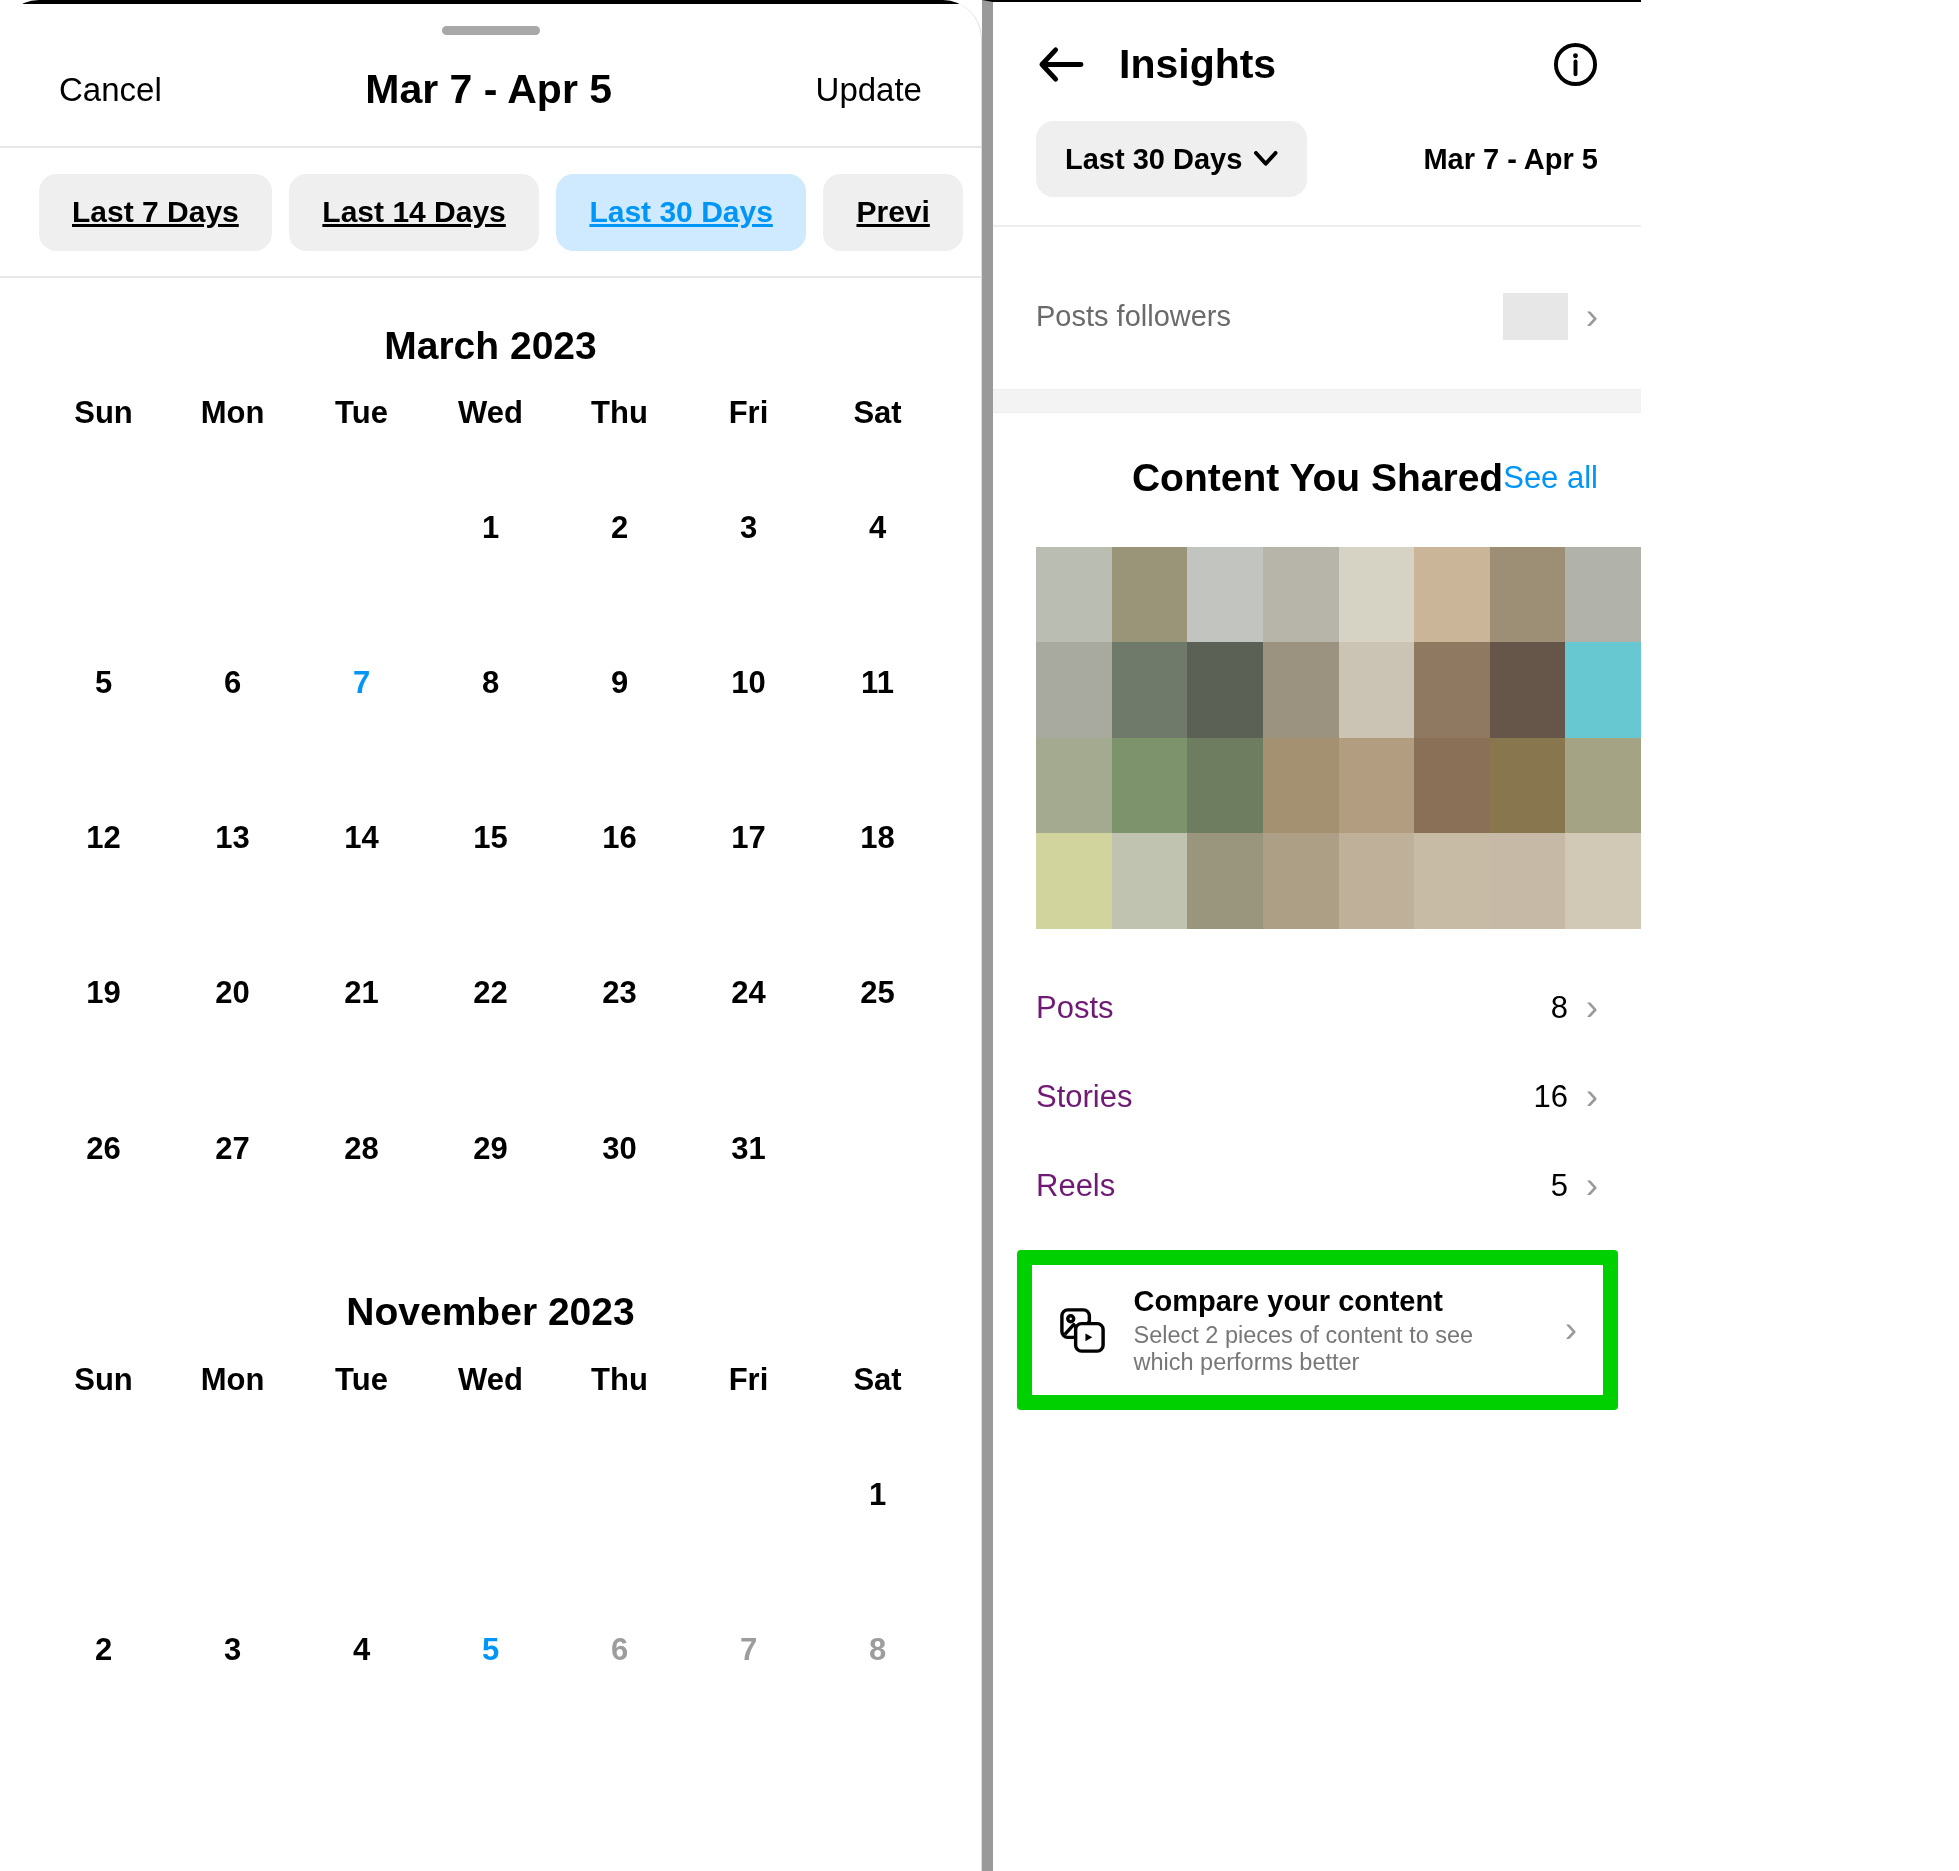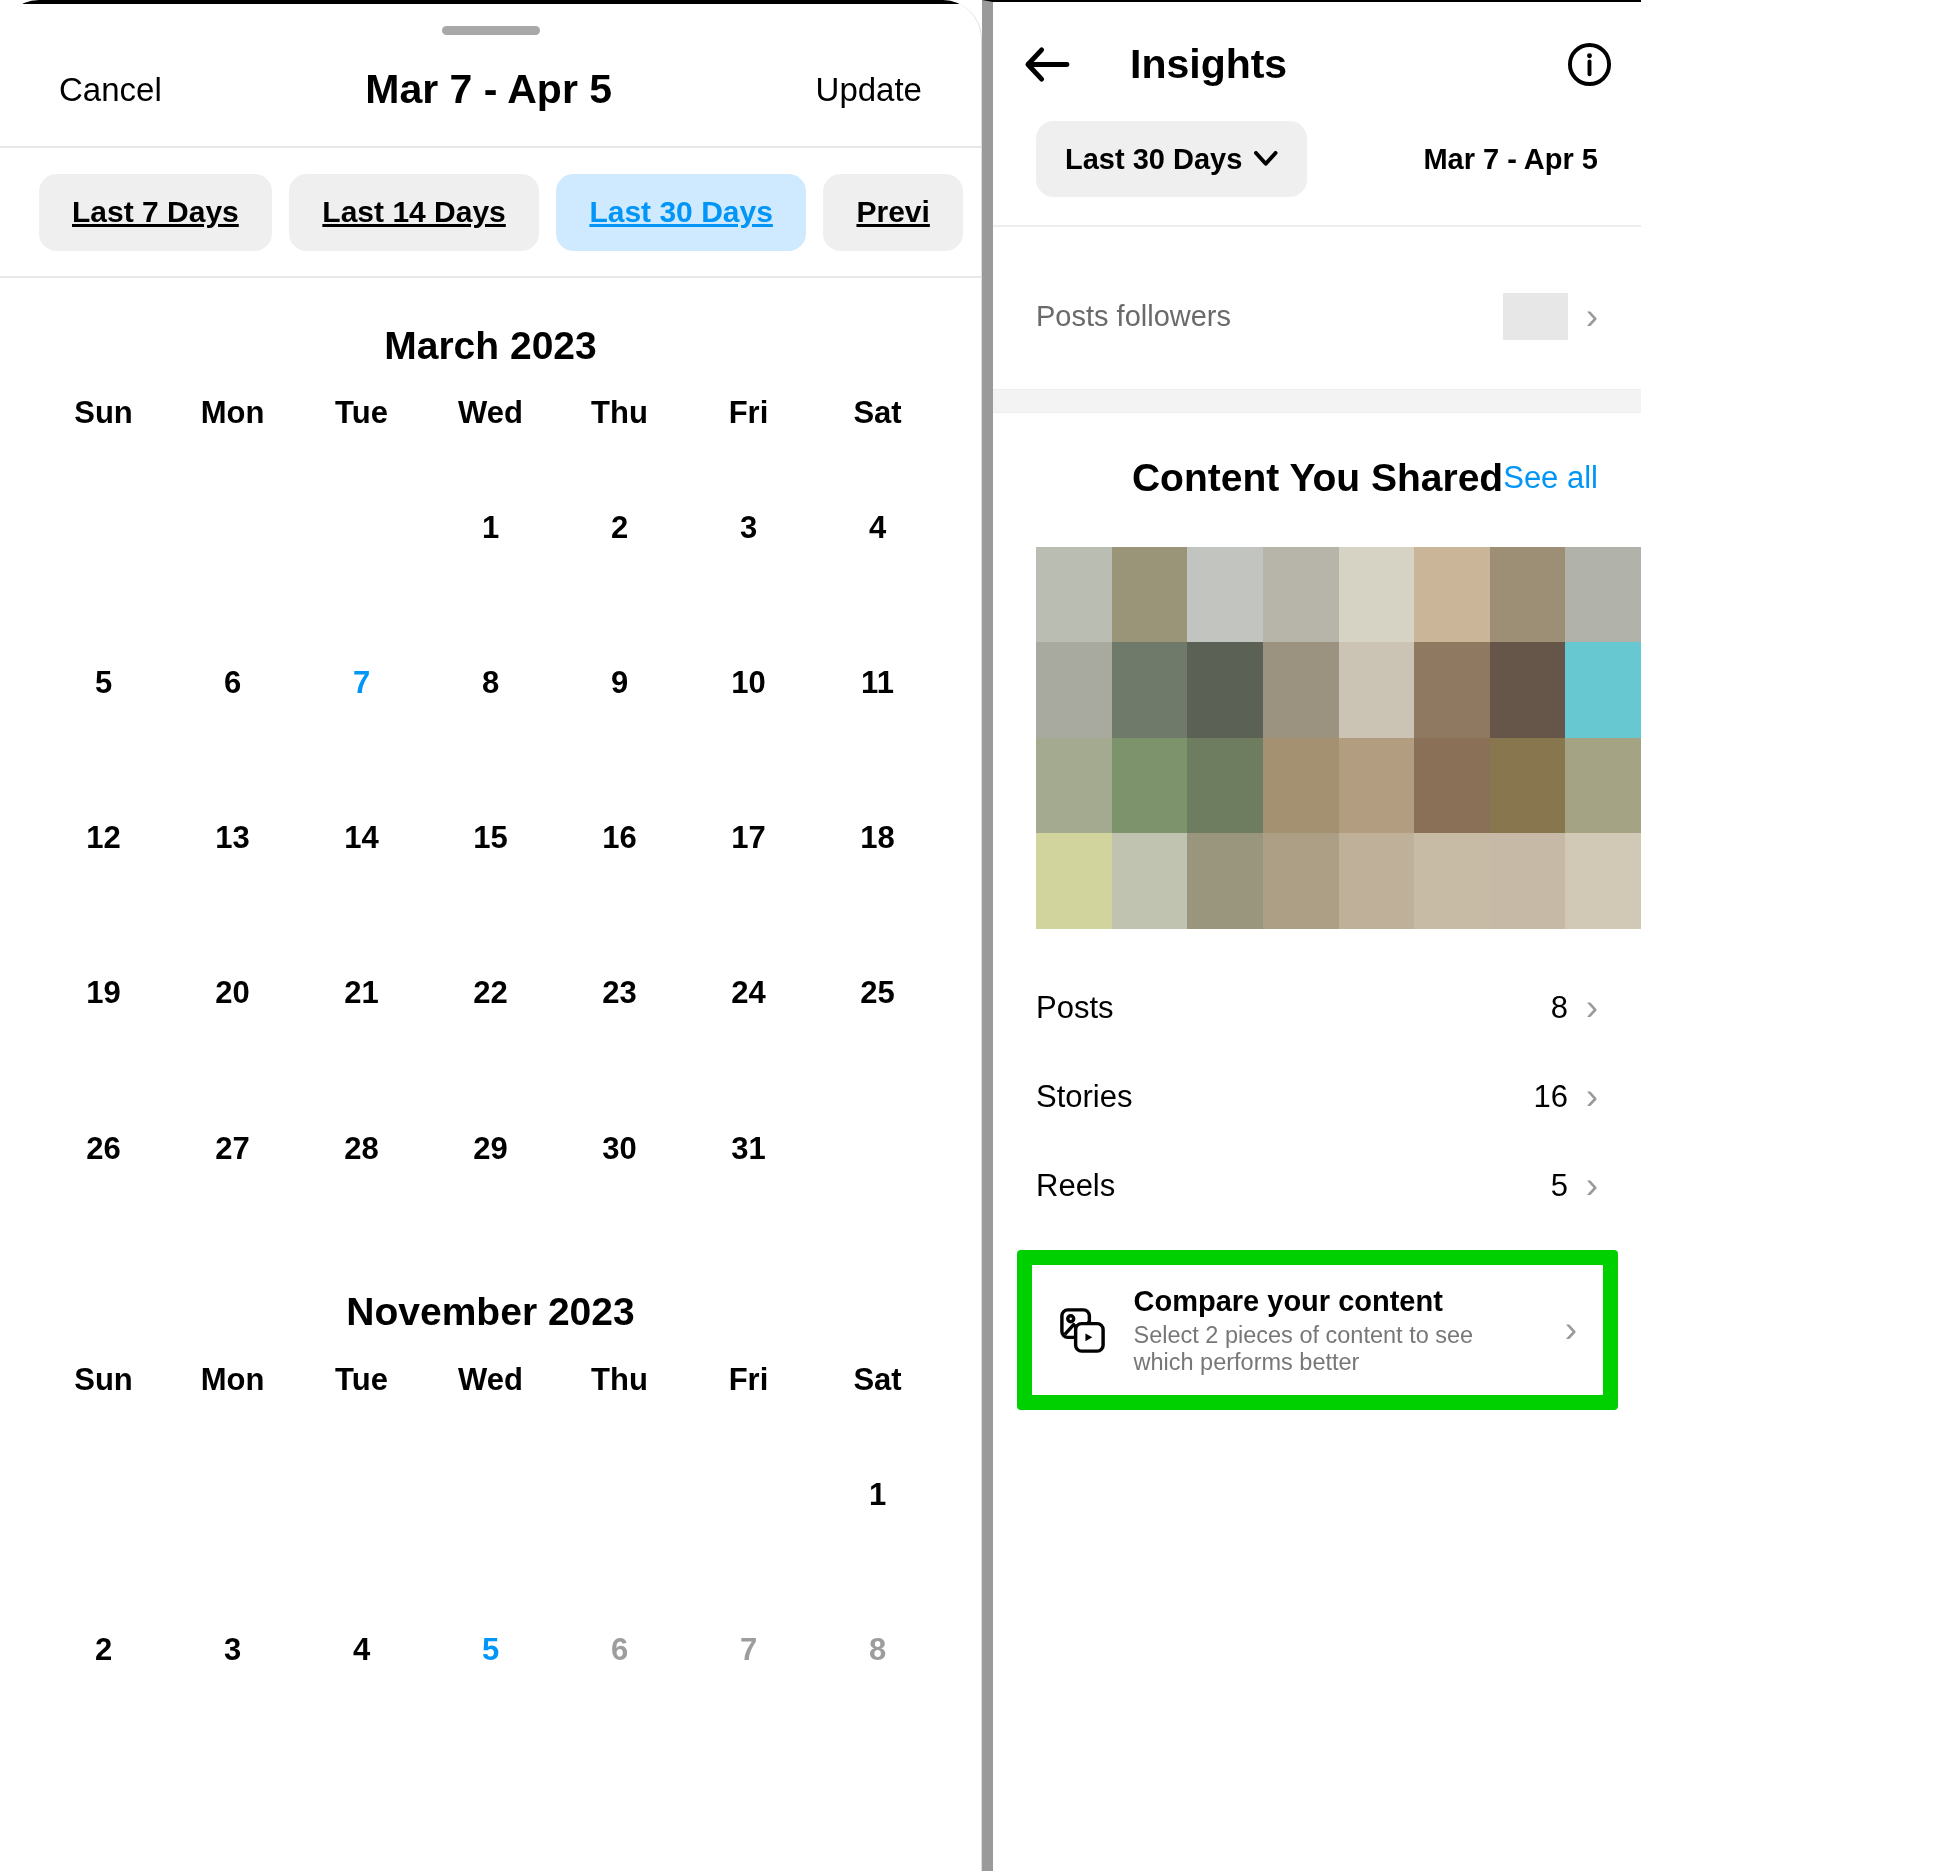--- a/index.html
+++ b/index.html
@@ -82,22 +82,22 @@
   .range-fill.cap-right { border-top-left-radius: 0; border-bottom-left-radius: 0; }
   .endpoint::after {
     content: ""; position: absolute; width: 90px; height: 90px; border-radius: 50%;
     background: #cde9fb; left: 50%; top: 50%; transform: translate(-50%, -50%); z-index: -1;
   }
   .endpoint { color: #0095f6; }
   .calendar-weeks { display: flex; flex-direction: column; gap: 19.6px; padding-bottom:29px;}
 
   
   .in-header {
-    display: flex; align-items: center; padding: 39px 29px 33px;
-    gap: 59px;
+    display: flex; align-items: center; padding: 39px 43px 33px;
+    gap: 34px;
   }
   .in-title { font-size: 41px; font-weight: 800; flex: 1; }
   .icon-btn { display:flex; align-items:center; justify-content:center; }
   .range-bar {
     display: flex; align-items: center; justify-content: space-between;
     padding: 0 43px 27.4px; border-bottom: 2px solid #eee;
   }
   .range-chip {
     display: inline-flex; align-items: center; gap: 11.8px;
     background: #efefef; padding: 21.6px 29px; border-radius: 17.6px;
@@ -122,21 +122,21 @@
   .mosaic {
     margin: 23.5px 0 35px 43px; height: 382px;
     display: grid; grid-template-columns: repeat(8, 1fr); grid-template-rows: repeat(4, 1fr);
     overflow: hidden;
   }
   .mosaic div { }
   .stat-row {
     display: flex; align-items: center; justify-content: space-between;
     padding: 23.5px 43px;
   }
-  .stat-row .label { font-size: 31px; color: #000000; }
+  .stat-row .label { font-size: 31px; color: #701a75; }
   .stat-row .val { font-size: 31px; display:flex; align-items:center; gap:17.6px; }
   .compare-wrap {
     margin: 19.6px 23.5px 0; border: 15.7px solid #00d000; border-radius: 3.9px;
   }
   .compare {
     display: flex; align-items: center; gap: 25.5px; padding: 19.6px 25.5px; background: #fff;
   }
   .compare .txt h3 { font-size: 29px; font-weight: 700; margin-bottom: 3.9px; }
   .compare .txt p { font-size: 23.5px; color: #777; }
   svg { display:block; }

